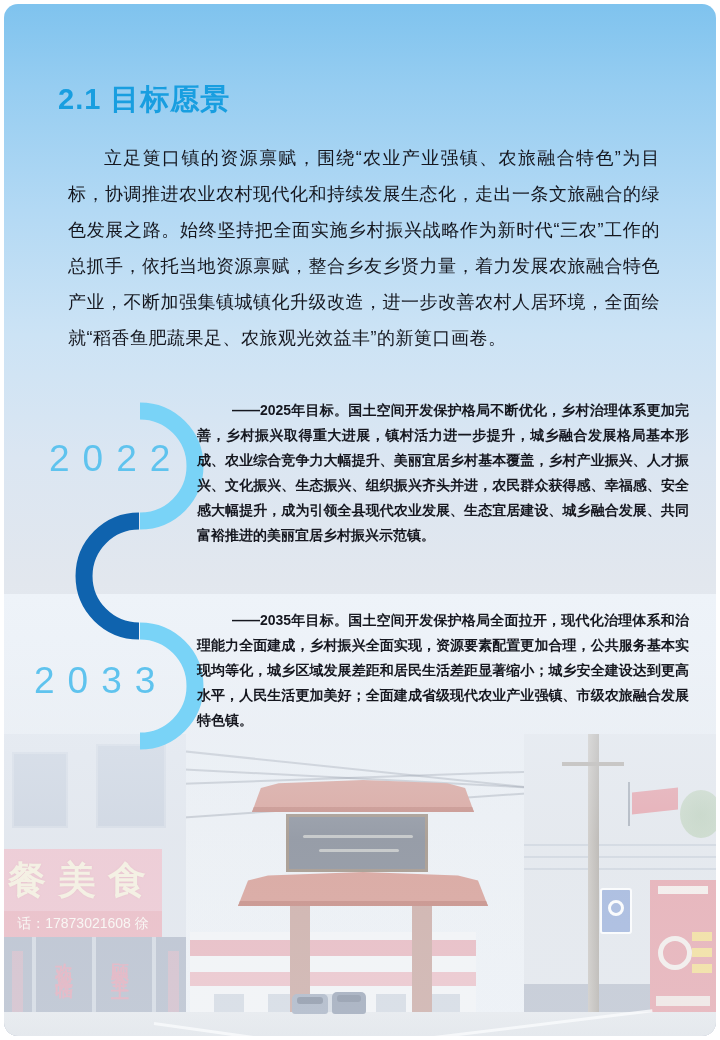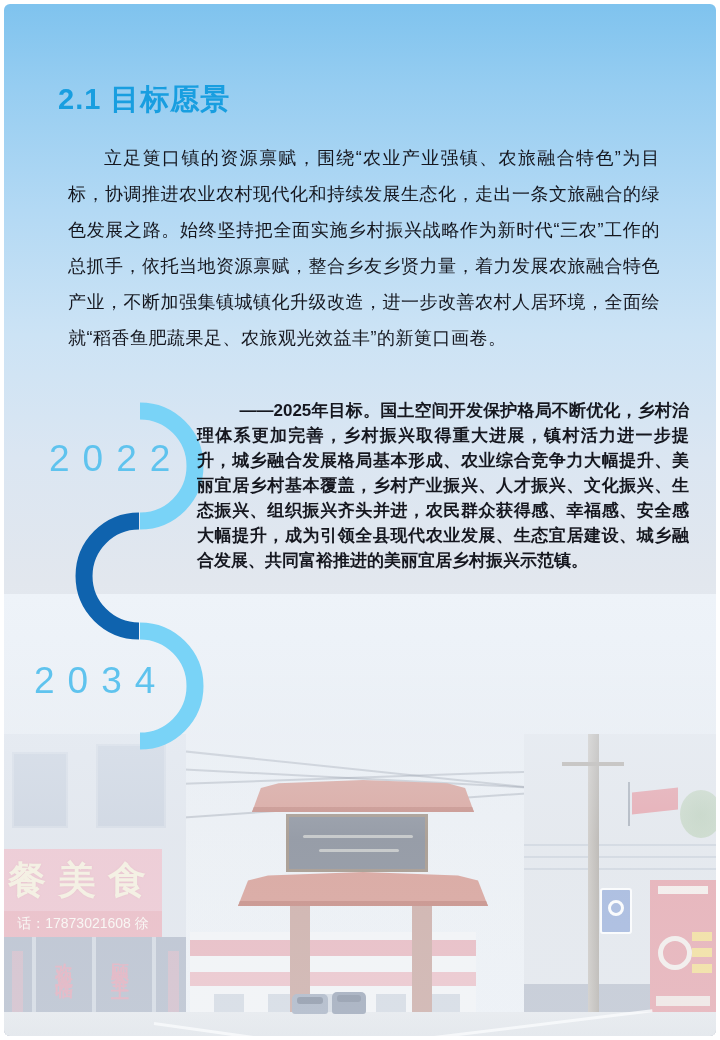--- a/index.html
+++ b/index.html
@@ -1,18 +1,18 @@
 <!DOCTYPE html>
 <html style="--title-blue: #189ee0; --body-text: #15171f; --arc-light-blue: #79d3f7; --arc-dark-blue: #0f63ae; --year-text-blue: #5fc3ee;"><head>
 <meta charset="utf-8">
 <style>
   html,body{margin:0;padding:0;background:#ffffff;}
   .page{
     position:relative;width:720px;height:1040px;box-sizing:border-box;
-    border:4px solid #ffffff;border-radius:10px;overflow:hidden;
+    border:4px solid #ffffff;border-radius:18px;overflow:hidden;
     font-family:"Liberation Sans",sans-serif;
   }
   .bg{
     position:absolute;inset:0;z-index:0;
     background:linear-gradient(180deg,#7fc3ee 0%,#96cdf1 8%,#b3d9f4 20%,
       #cce3f5 32%,#dbe6f2 44%,#e2e7ee 56%,#e9edf2 72%,#edf1f6 100%);
   }
   
   .photo{position:absolute;left:0;top:590px;width:712px;height:446px;z-index:1;}
   .ab{position:absolute;}
@@ -79,21 +79,21 @@
     text-align:justify;text-indent:2em;letter-spacing:.5px;}
   .timeline-curve{position:absolute;left:70px;top:395px;z-index:2;}
   .arc{fill:none;stroke-width:17;}
   .arc-light{stroke:var(--arc-light-blue,#79d3f7);}
   .arc-dark{stroke:var(--arc-dark-blue,#0f63ae);}
   .year{position:absolute;z-index:2;font-size:37px;color:var(--year-text-blue,#5fc3ee);
     font-weight:300;letter-spacing:13px;line-height:1;}
   .year-2025{left:45px;top:436px;}
   .year-2035{left:30px;top:658px;}
   .goal{position:absolute;left:193px;width:492px;margin:0;z-index:2;
-    font-size:17px;line-height:25px;font-weight:bold;color:var(--body-text,#15171f);
+    font-size:14px;line-height:25px;font-weight:bold;color:var(--body-text,#15171f);
     text-align:justify;text-indent:2.5em;}
   .goal-2025{top:394px;}
   .goal-2035{top:604px;}
 </style>
 </head>
 <body>
 
 <div class="page">
   <div class="bg"></div>
 
@@ -181,16 +181,17 @@
   <h1 class="title">2.1 目标愿景</h1>
   <p class="intro">立足筻口镇的资源禀赋，围绕“农业产业强镇、农旅融合特色”为目标，协调推进农业农村现代化和持续发展生态化，走出一条文旅融合的绿色发展之路。始终坚持把全面实施乡村振兴战略作为新时代“三农”工作的总抓手，依托当地资源禀赋，整合乡友乡贤力量，着力发展农旅融合特色产业，不断加强集镇城镇化升级改造，进一步改善农村人居环境，全面绘就“稻香鱼肥蔬果足、农旅观光效益丰”的新筻口画卷。</p>
 
   <svg class="timeline-curve" width="140" height="352" viewBox="0 0 140 352">
     <path class="arc arc-light" d="M 66 12 A 55 55 0 0 1 66 122"></path>
     <path class="arc arc-dark" d="M 65 122 A 55 55 0 0 0 65 232"></path>
     <path class="arc arc-light" d="M 66 232 A 55 55 0 0 1 66 342"></path>
   </svg>
 
   <div class="year year-2025">2022</div>
-  <div class="year year-2035">2034</div>
+  <div class="year year-2035">2033</div>
 
   <p class="goal goal-2025">——2025年目标。国土空间开发保护格局不断优化，乡村治理体系更加完善，乡村振兴取得重大进展，镇村活力进一步提升，城乡融合发展格局基本形成、农业综合竞争力大幅提升、美丽宜居乡村基本覆盖，乡村产业振兴、人才振兴、文化振兴、生态振兴、组织振兴齐头并进，农民群众获得感、幸福感、安全感大幅提升，成为引领全县现代农业发展、生态宜居建设、城乡融合发展、共同富裕推进的美丽宜居乡村振兴示范镇。</p>
+  <p class="goal goal-2035">——2035年目标。国土空间开发保护格局全面拉开，现代化治理体系和治理能力全面建成，乡村振兴全面实现，资源要素配置更加合理，公共服务基本实现均等化，城乡区域发展差距和居民生活差距显著缩小；城乡安全建设达到更高水平，人民生活更加美好；全面建成省级现代农业产业强镇、市级农旅融合发展特色镇。</p>
 </div>
 
 </body></html>

